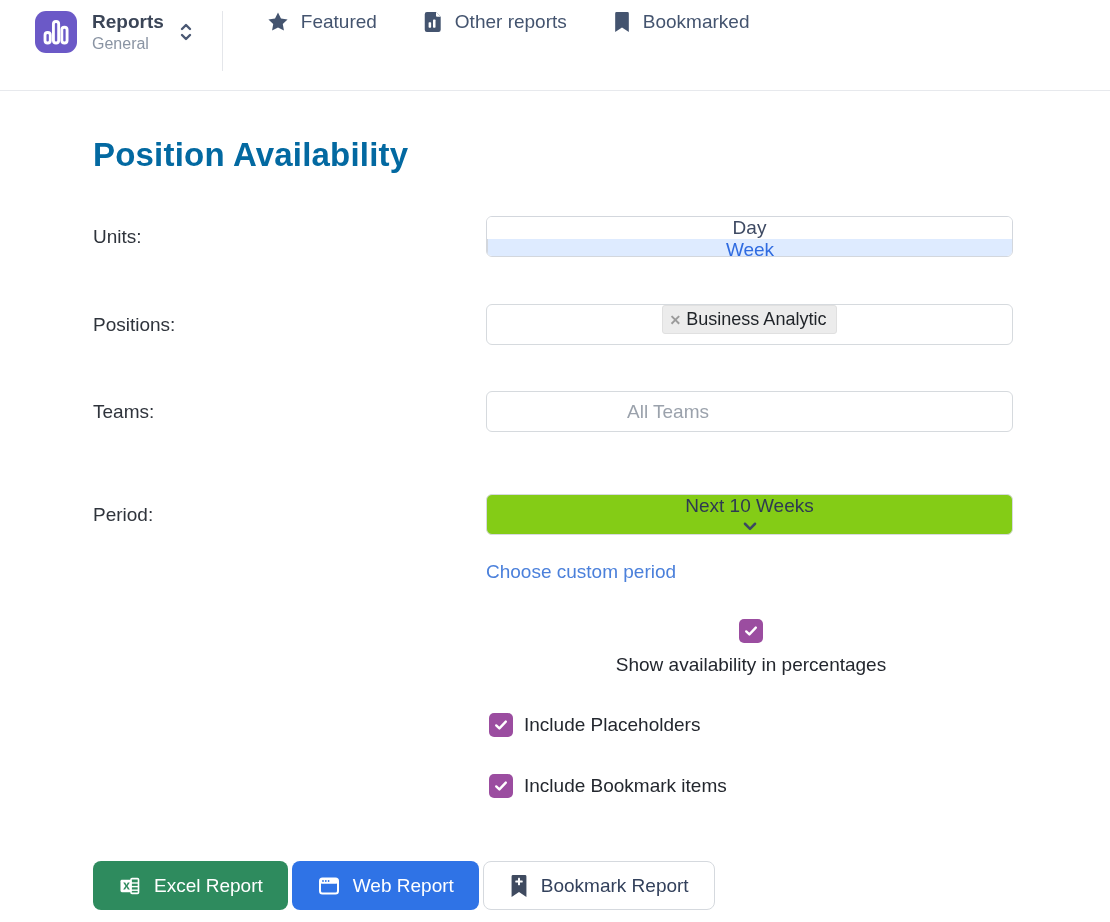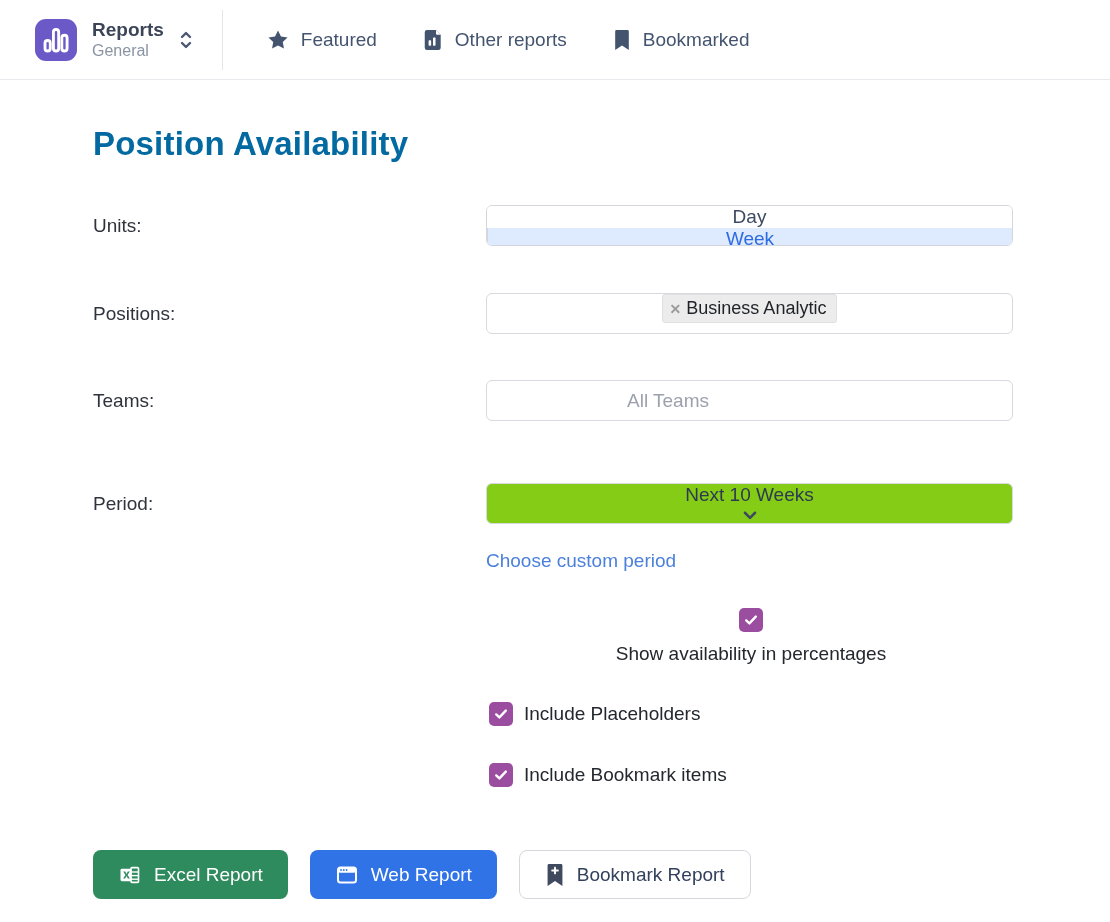--- a/index.html
+++ b/index.html
@@ -9,22 +9,23 @@
     background:#ffffff;
     font-family:"Liberation Sans", sans-serif;
     color:#2c323c;
     overflow:hidden;
   }
 
   
   .topbar {
     height:80px;
     border-bottom:1px solid #e7e9ed;
-    display:flex; align-items:center;
+    display:flex; align-items:flex-start;
     padding-left:35px;
+    margin-top:11px;
   }
   .app-switcher { display:flex; align-items:center; cursor:pointer; }
   .logo {
     width:42px; height:42px; border-radius:11px;
     background:#6b59c7;
     display:flex; align-items:center; justify-content:center;
     flex:0 0 auto;
   }
   .app-titles { margin-left:15px; }
   .app-title { font-size:19px; font-weight:600; color:#3b4557; line-height:1.2; }
@@ -105,21 +106,21 @@
   .checkbox-row { display:flex; align-items:center; gap:11px; margin-top:37px; cursor:pointer; }
   .checkbox-row:first-child { margin-top:36px;flex-direction:column; }
   .checkbox {
     width:24px; height:24px; border-radius:5px;
     background:#9b4da0; flex:0 0 auto;
     display:flex; align-items:center; justify-content:center;
   }
   .checkbox-label { font-size:19px; color:#23272e; }
 
   
-  .actions { display:flex; gap:22px; margin-top:63px; align-items:center; }
+  .actions { display:flex; gap:4px; margin-top:63px; align-items:center; }
   .btn {
     height:49px; border-radius:8px; border:none;
     display:inline-flex; align-items:center; gap:12px;
     padding:0 25px; font-family:"Liberation Sans", sans-serif;
     font-size:19px; font-weight:500; cursor:pointer;
   }
   .btn-excel { background:#2e8b5e; color:#ffffff; }
   .btn-web { background:#2f73e6; color:#ffffff; }
   .btn-bookmark {
     background:#ffffff; color:#33415c;

